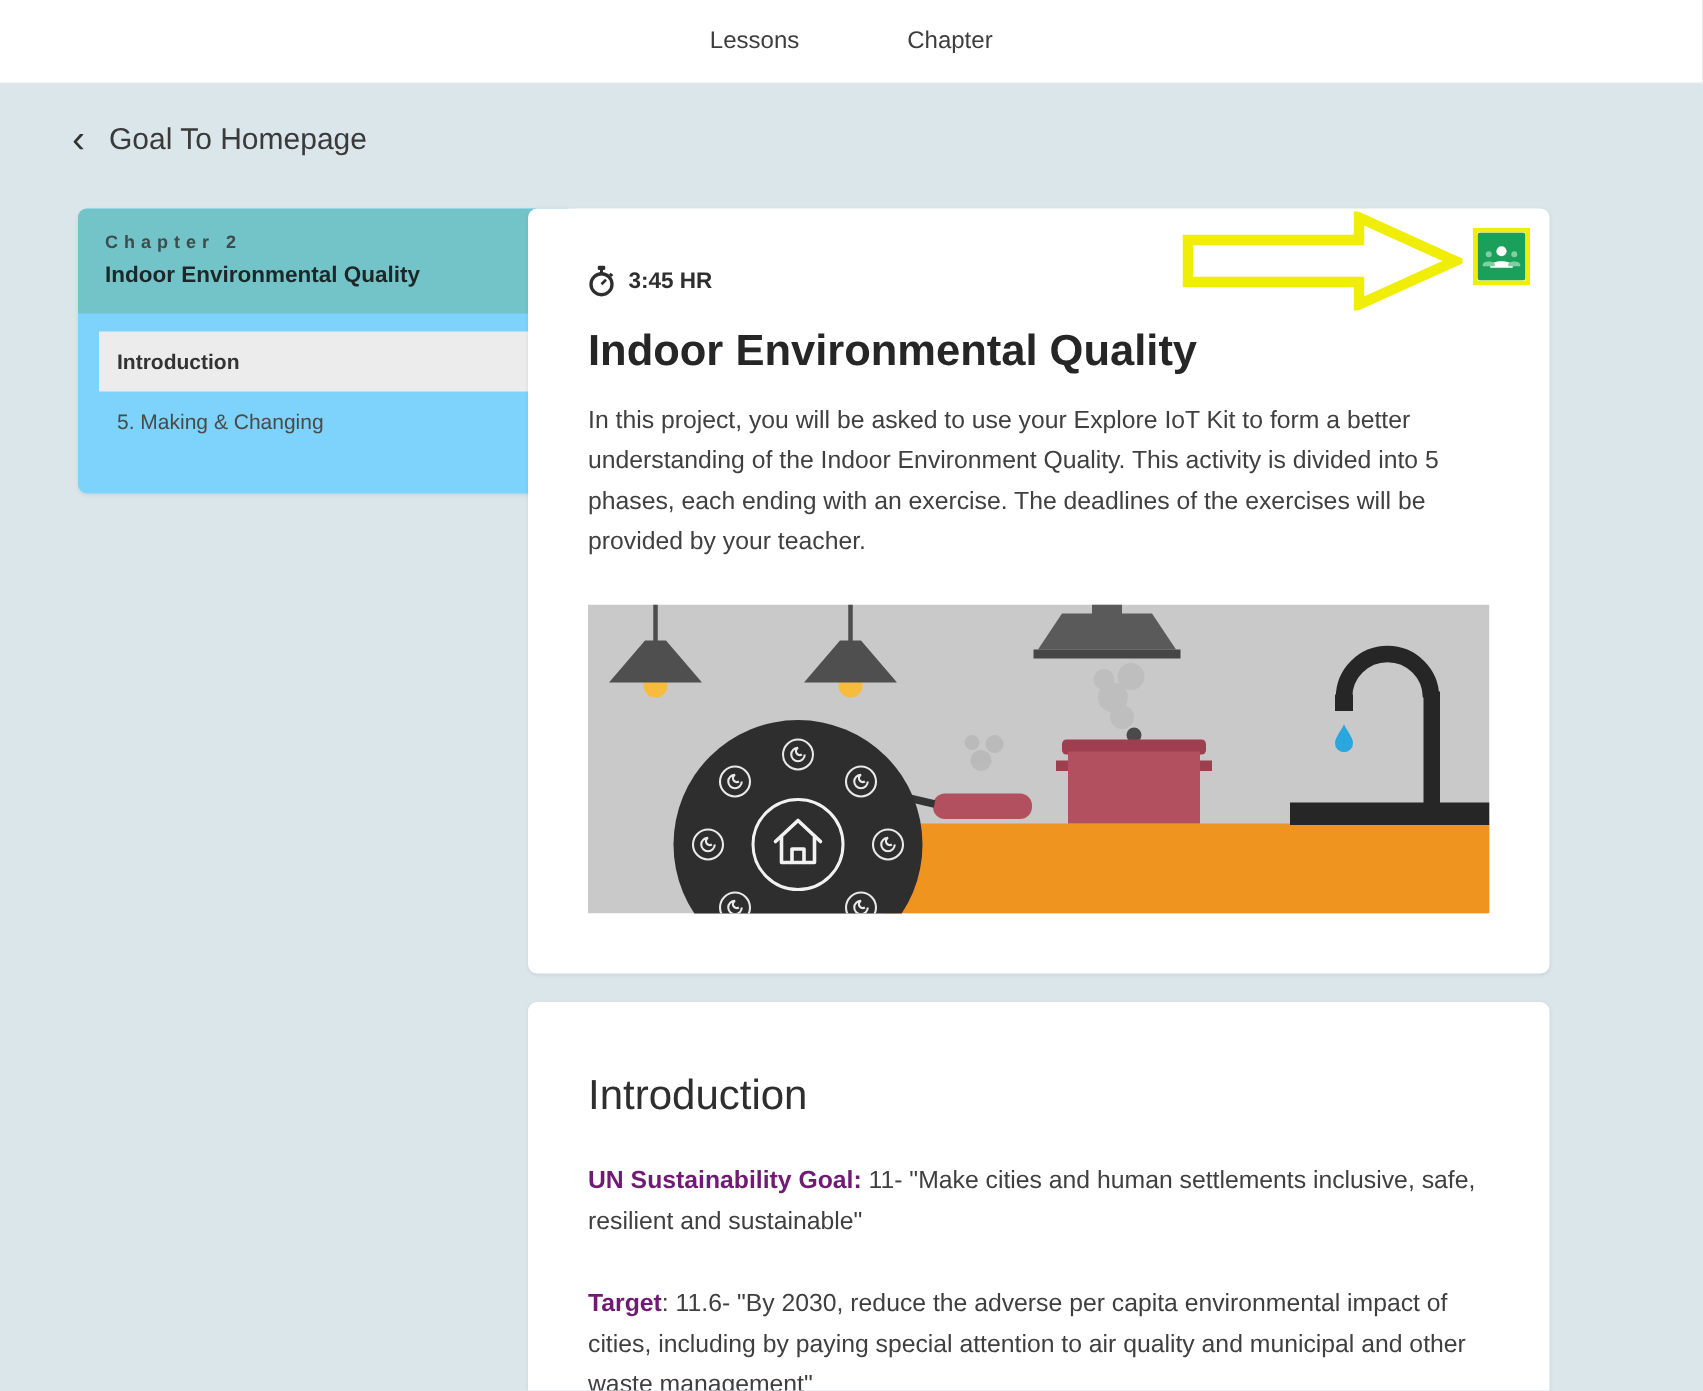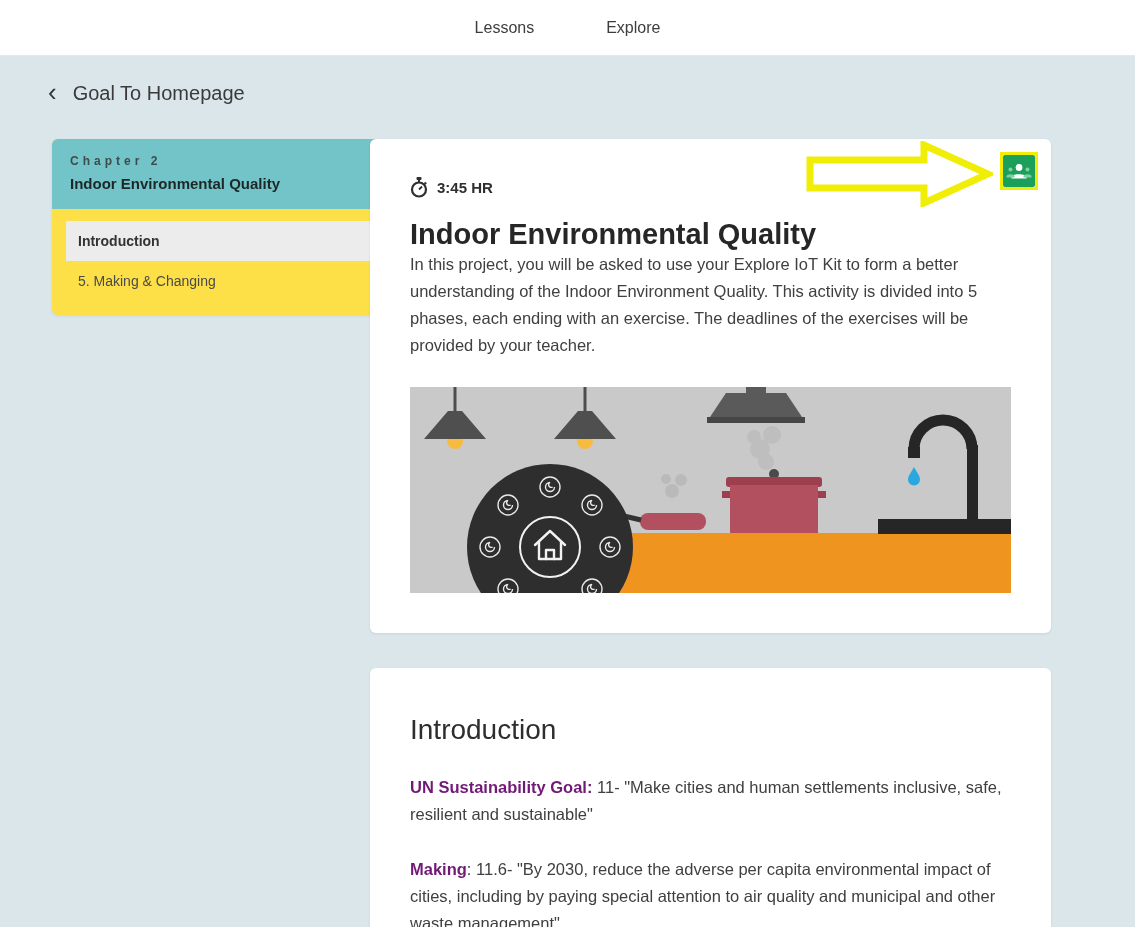--- a/index.html
+++ b/index.html
@@ -22,23 +22,23 @@
   
   .back-link {
     position:absolute; top:82px; left:48px;
     display:flex; align-items:center; gap:16px;
     font-size:20px; color:#3a3a3a; cursor:pointer;
   }
   .back-link .chev { font-size:26px; line-height:20px; color:#333; font-weight:400; transform:translateY(-2px); }
   
   .sidebar {
     position:absolute; left:52px; top:139px; width:332px;
-    background:#fde047; border-radius:6px; overflow:hidden;
+    background:#7dd3fc; border-radius:6px; overflow:hidden;
     box-shadow:0 1px 3px rgba(0,0,0,.08);
-    padding-bottom:14px;
+    padding-bottom:28px;
   }
   .sidebar-head {
     background:#72c4c9; padding:15px 18px 17px 18px;
   }
   .sidebar-head .chapter {
     font-size:12px; letter-spacing:4px; color:#3d4c4c; font-weight:600;
   }
   .sidebar-head .chapter-title {
     margin-top:7px; font-size:15px; font-weight:700; color:#1e2727;
   }
@@ -46,33 +46,33 @@
   .side-item {
     padding:12px 12px; font-size:14px; color:#4a4a4a;
     border-bottom:1px solid #e9e9e9; cursor:pointer;
   }
   .side-item.active {
     background:#ececec; font-weight:700; color:#333; border-bottom:none;
   }
   .side-item:last-child { border-bottom:none; }
   
   .card {
-    position:absolute; left:370px; width:681px; background:#fff;
+    position:absolute; left:352px; width:681px; background:#fff;
     border-radius:6px; box-shadow:0 1px 3px rgba(0,0,0,.08);
   }
   .lesson-card { top:139px; padding:38px 40px 40px 40px; }
   .duration-row { display:flex; align-items:center; gap:9px; }
   .duration-row .dur {
     font-size:15px; font-weight:700; color:#2e2e2e;
   }
   .lesson-title {
     margin-top:20px; font-size:29px; font-weight:700; color:#262626;
   }
   .lesson-desc {
-    font-size:16.5px; line-height:27px; color:#404040;
+    margin-top:16px; font-size:16.5px; line-height:27px; color:#404040;
     max-width:601px;
   }
   .illustration { margin-top:28px; display:block; }
   
   .gc-wrap {
     position:absolute; top:13px; right:13px;
     border:3px solid #f0ee06; width:38px; height:38px;
     display:flex; align-items:center; justify-content:center;
     cursor:pointer; background:#fff;
   }
@@ -85,21 +85,21 @@
     margin-top:28px; font-size:16.5px; line-height:27px; color:#3f3f3f;
     max-width:601px;
   }
   .intro-para b { color:#701a75; }
 </style>
 </head>
 <body>
 
 <div class="topbar">
   <a>Lessons</a>
-  <a>Explore</a>
+  <a>Chapter</a>
 </div>
 
 <div class="back-link">
   <span class="chev">‹</span>
   <span>Goal To Homepage</span>
 </div>
 
 <div class="sidebar">
   <div class="sidebar-head">
     <div class="chapter">Chapter 2</div>
@@ -214,15 +214,15 @@
     </g>
   </svg>
 </div>
 
 <div class="card intro-card">
   <h2 class="intro-heading">Introduction</h2>
   <p class="intro-para">
     <b>UN Sustainability Goal:</b><span> 11- "Make cities and human settlements inclusive, safe, resilient and sustainable"</span>
   </p>
   <p class="intro-para">
-    <b>Making</b><span>: 11.6- "By 2030, reduce the adverse per capita environmental impact of cities, including by paying special attention to air quality and municipal and other waste management"</span>
+    <b>Target</b><span>: 11.6- "By 2030, reduce the adverse per capita environmental impact of cities, including by paying special attention to air quality and municipal and other waste management"</span>
   </p>
 </div>
 
 </body></html>

